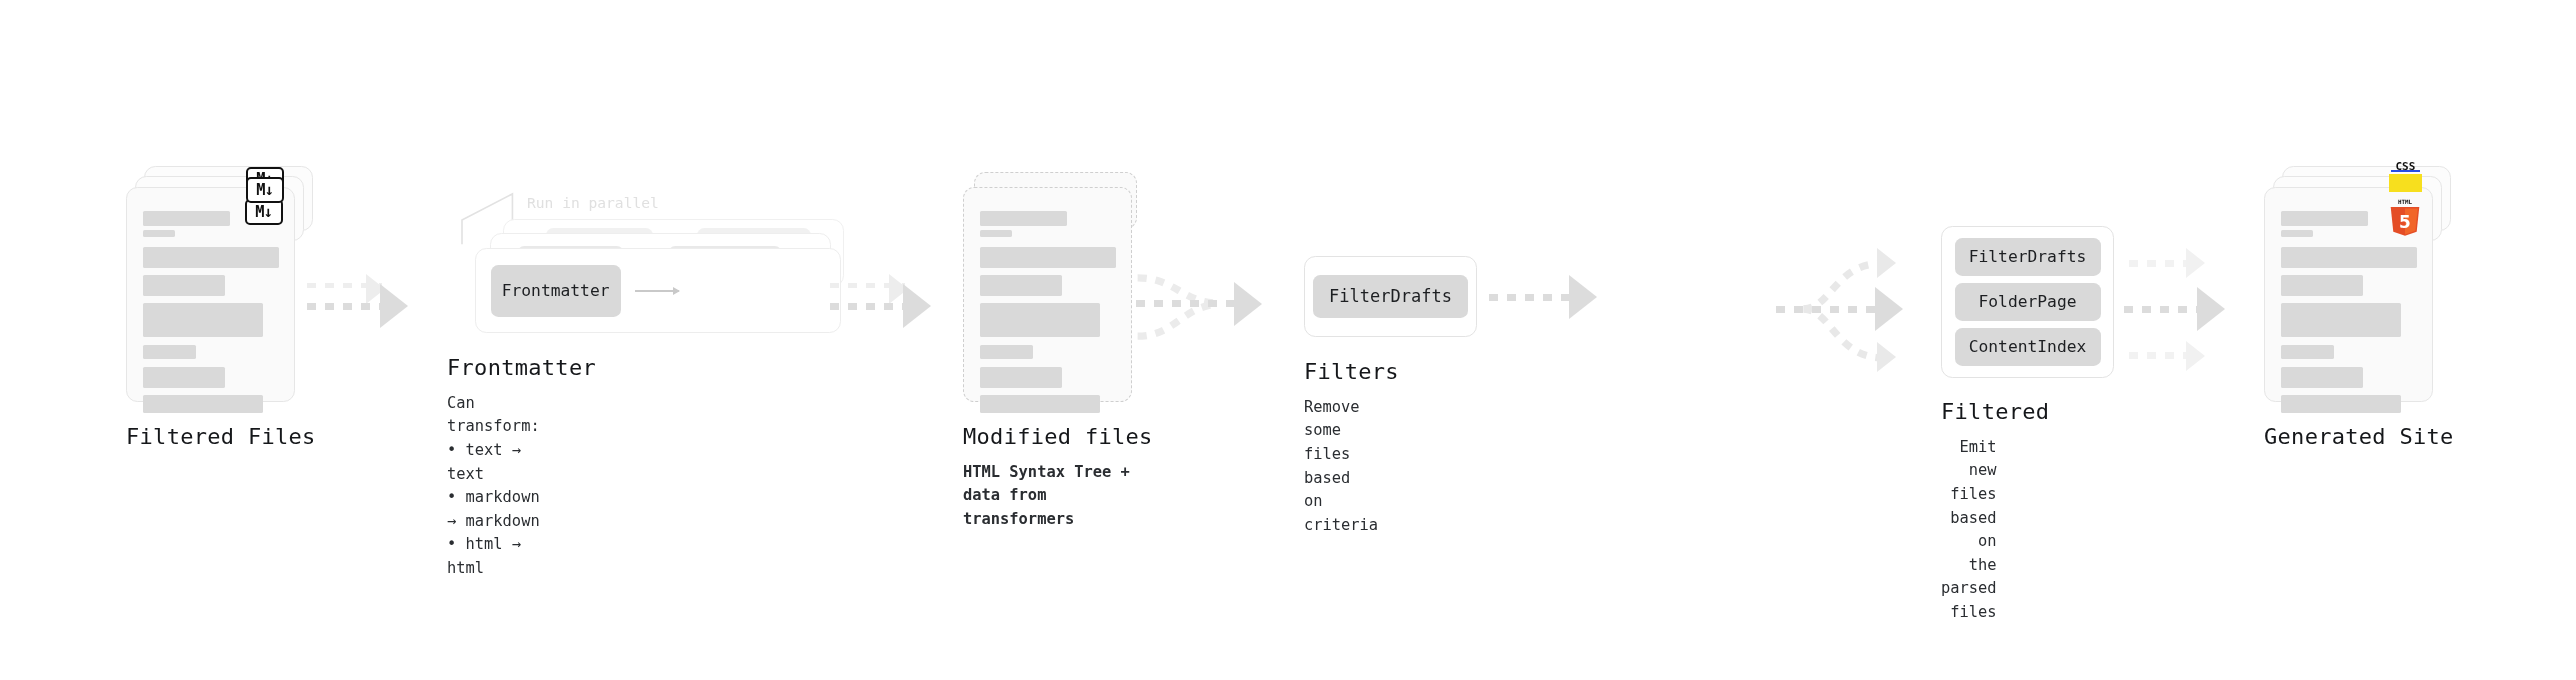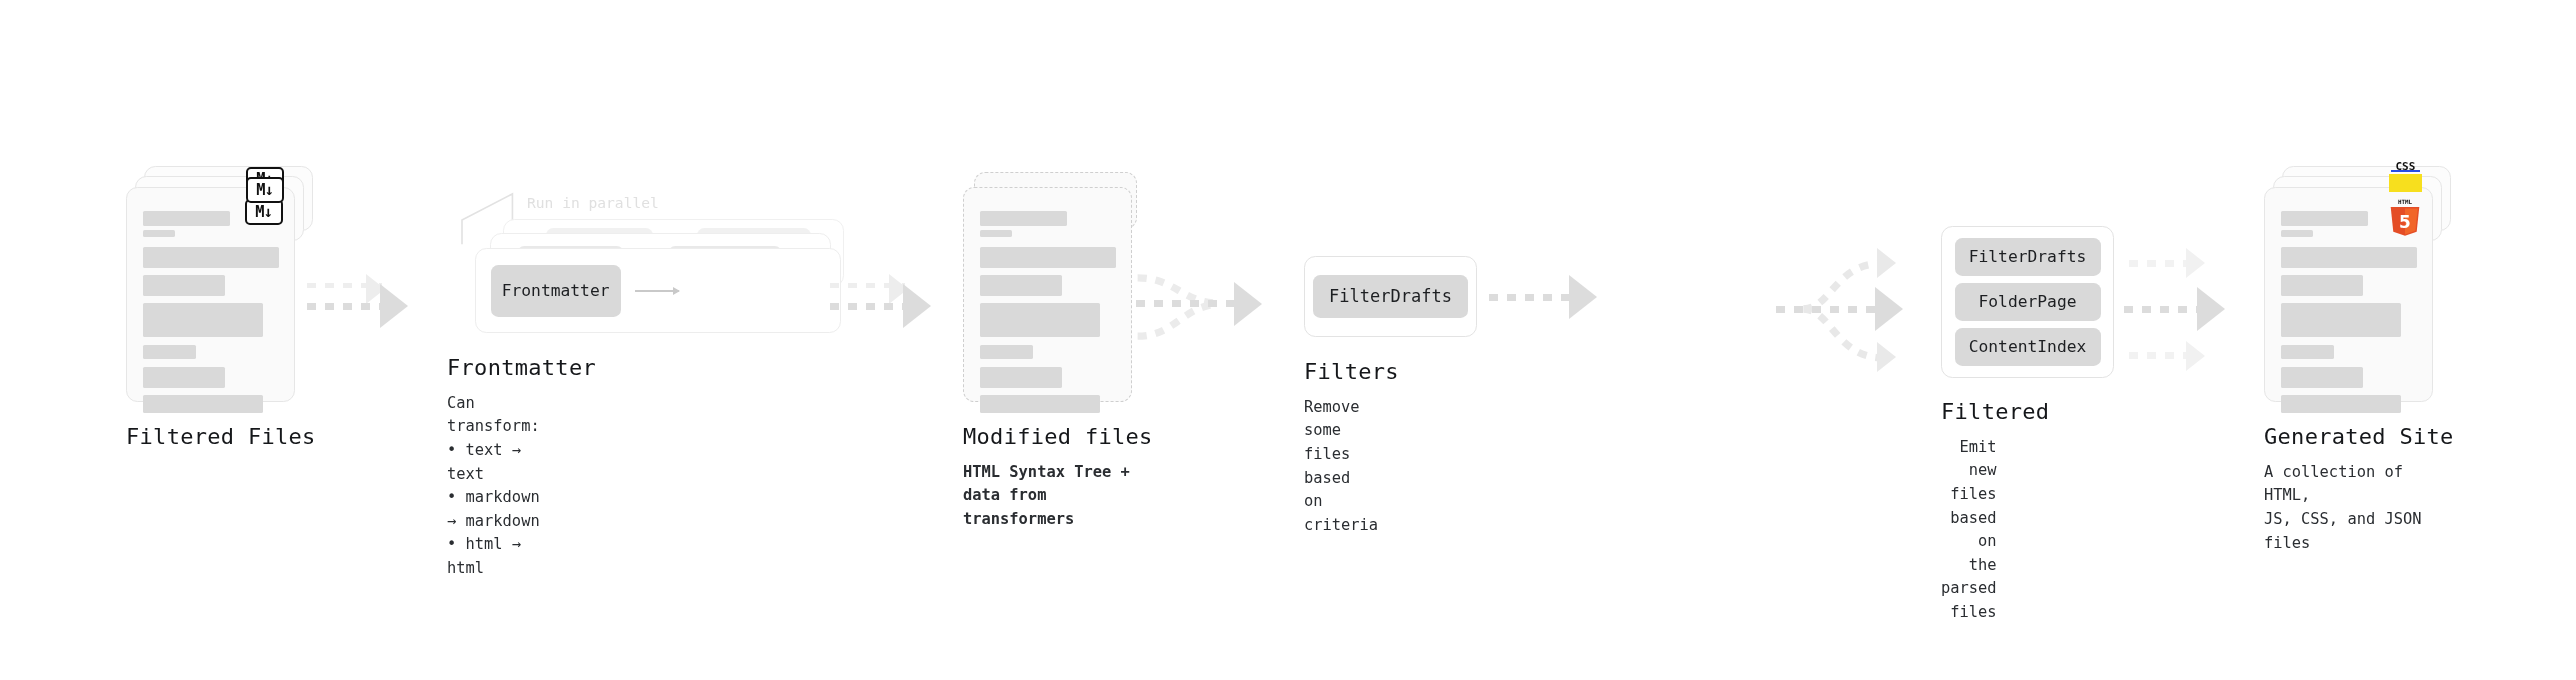--- a/index.html
+++ b/index.html
@@ -290,18 +290,16 @@
           <div class="bar w-full"></div>
           <div class="bar w-mid"></div>
           <div class="bar w-tall"></div>
           <div class="bar w-small"></div>
           <div class="bar w-med"></div>
           <div class="bar w-wide"></div>
         </div>
       </div>
     </div>
     <div class="node-title" style="position:absolute;left:0;top:237px;">Generated Site</div>
-    <div class="node-sub" style="position:absolute;left:0;top:264px;">A collection of HTML,
-JS, CSS, and JSON files</div>
   </div>
 
 </div>
 
 
 </body></html>

